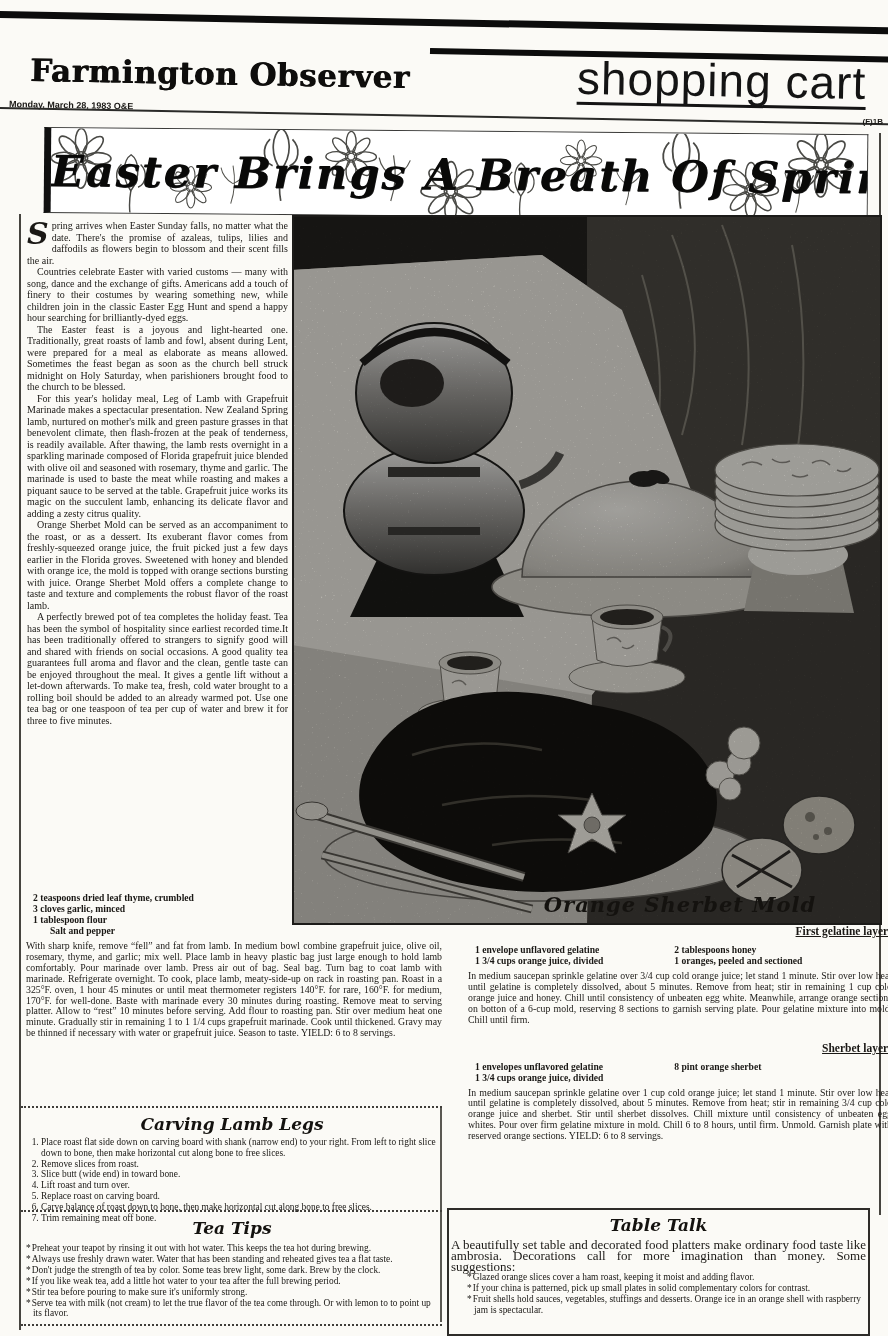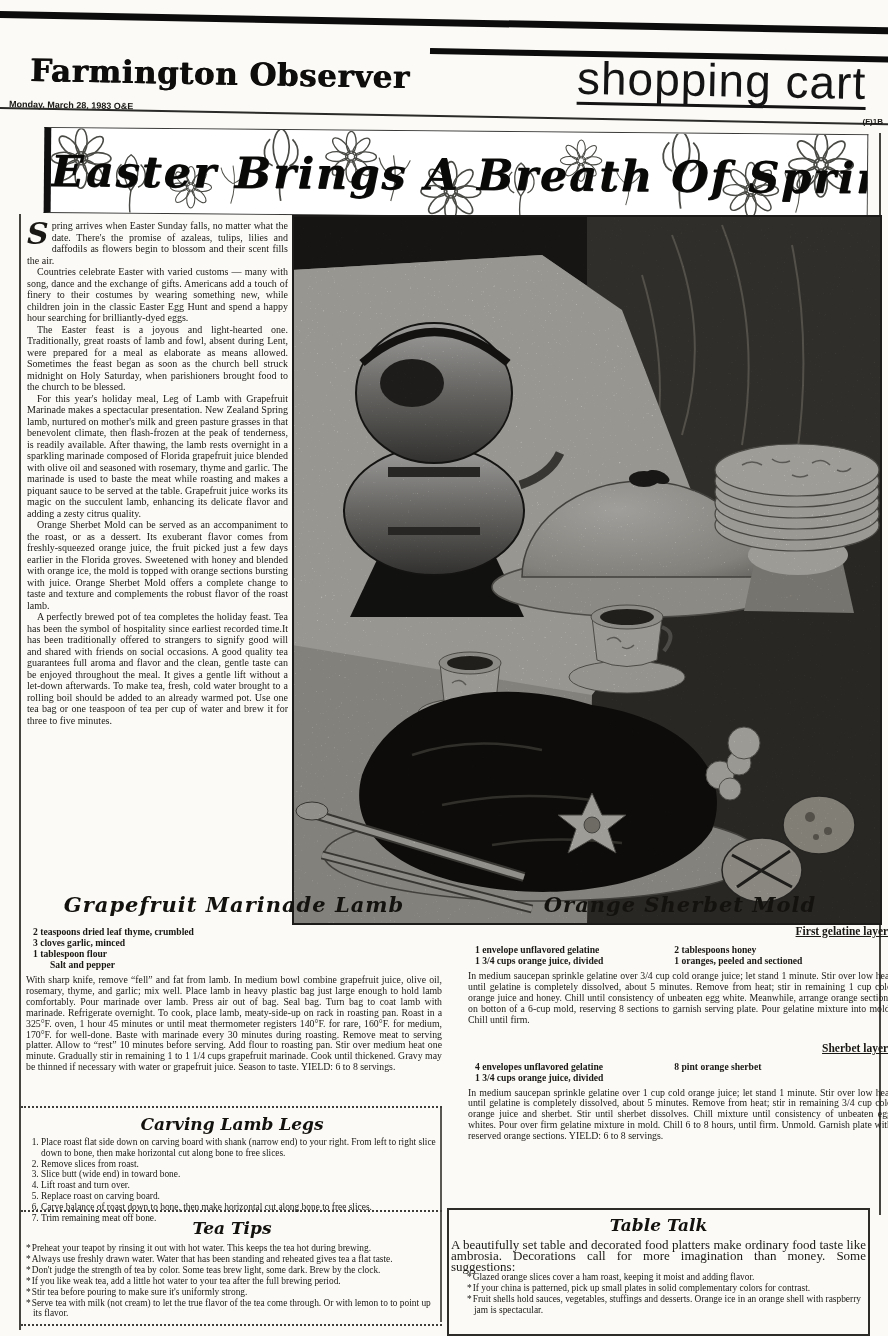--- a/index.html
+++ b/index.html
@@ -266,21 +266,20 @@
         <path d="M30,640 L240,694" stroke="#d6d3ca" stroke-width="5" fill="none"></path>
         <ellipse cx="20" cy="596" rx="16" ry="9" fill="#dedbd2" stroke="#55524c"></ellipse>
       </g>
 
       <rect width="590" height="710" filter="url(#grain)" opacity="0.34"></rect>
       <rect x="1" y="1" width="588" height="708" fill="none" stroke="#1c1b19" stroke-width="2"></rect>
     </svg>
   </div>
 
   <div id="lamb-recipe">
-    <div class="script-head">Grapefruit Marinade Lamb</div>
     <div class="ing-grid">
       <div class="ing-col-r">
         <div class="ing-line">2 teaspoons dried leaf thyme, crumbled</div>
         <div class="ing-line">3 cloves garlic, minced</div>
         <div class="ing-line">1 tablespoon flour</div>
         <div class="ing-line ing-cont">Salt and pepper</div>
       </div>
     </div>
     <p class="instructions">With sharp knife, remove “fell” and fat from lamb. In medium bowl combine grapefruit juice, olive oil, rosemary, thyme, and garlic; mix well. Place lamb in heavy plastic bag just large enough to hold lamb comfortably. Pour marinade over lamb. Press air out of bag. Seal bag. Turn bag to coat lamb with marinade. Refrigerate overnight. To cook, place lamb, meaty-side-up on rack in roasting pan. Roast in a 325°F. oven, 1 hour 45 minutes or until meat thermometer registers 140°F. for rare, 160°F. for medium, 170°F. for well-done. Baste with marinade every 30 minutes during roasting. Remove meat to serving platter. Allow to “rest” 10 minutes before serving. Add flour to roasting pan. Stir over medium heat one minute. Gradually stir in remaining 1 to 1 1/4 cups grapefruit marinade. Cook until thickened. Gravy may be thinned if necessary with water or grapefruit juice. Season to taste. YIELD: 6 to 8 servings.</p>
   </div>
@@ -295,21 +294,21 @@
       </div>
       <div class="ing-col-r">
         <div class="ing-line">2 tablespoons honey</div>
         <div class="ing-line">1 oranges, peeled and sectioned</div>
       </div>
     </div>
     <p class="instructions">In medium saucepan sprinkle gelatine over 3/4 cup cold orange juice; let stand 1 minute. Stir over low heat until gelatine is completely dissolved, about 5 minutes. Remove from heat; stir in remaining 1 cup cold orange juice and honey. Chill until consistency of unbeaten egg white.  Meanwhile, arrange orange sections on botton of a 6-cup mold, reserving 8 sections to garnish serving plate. Pour gelatine mixture into mold. Chill until firm.</p>
     <div class="layer-head layer2">Sherbet layer:</div>
     <div class="ing-grid center-ing">
       <div class="ing-col-l">
-        <div class="ing-line">4 envelopes unflavored gelatine</div>
+        <div class="ing-line">1 envelopes unflavored gelatine</div>
         <div class="ing-line">1 3/4 cups orange juice, divided</div>
       </div>
       <div class="ing-col-r">
         <div class="ing-line">8 pint orange sherbet</div>
       </div>
     </div>
     <p class="instructions">In medium saucepan sprinkle gelatine over 1 cup cold orange juice; let stand 1 minute. Stir over low heat until gelatine is completely dissolved, about 5 minutes. Remove from heat; stir in remaining 3/4 cup cold orange juice and sherbet. Stir until sherbet dissolves. Chill mixture until consistency of unbeaten egg whites. Pour over firm gelatine mixture in mold. Chill 6 to 8 hours, until firm. Unmold. Garnish plate with reserved orange sections. YIELD: 6 to 8 servings.</p>
   </div>
 
   <div id="tea-box">

